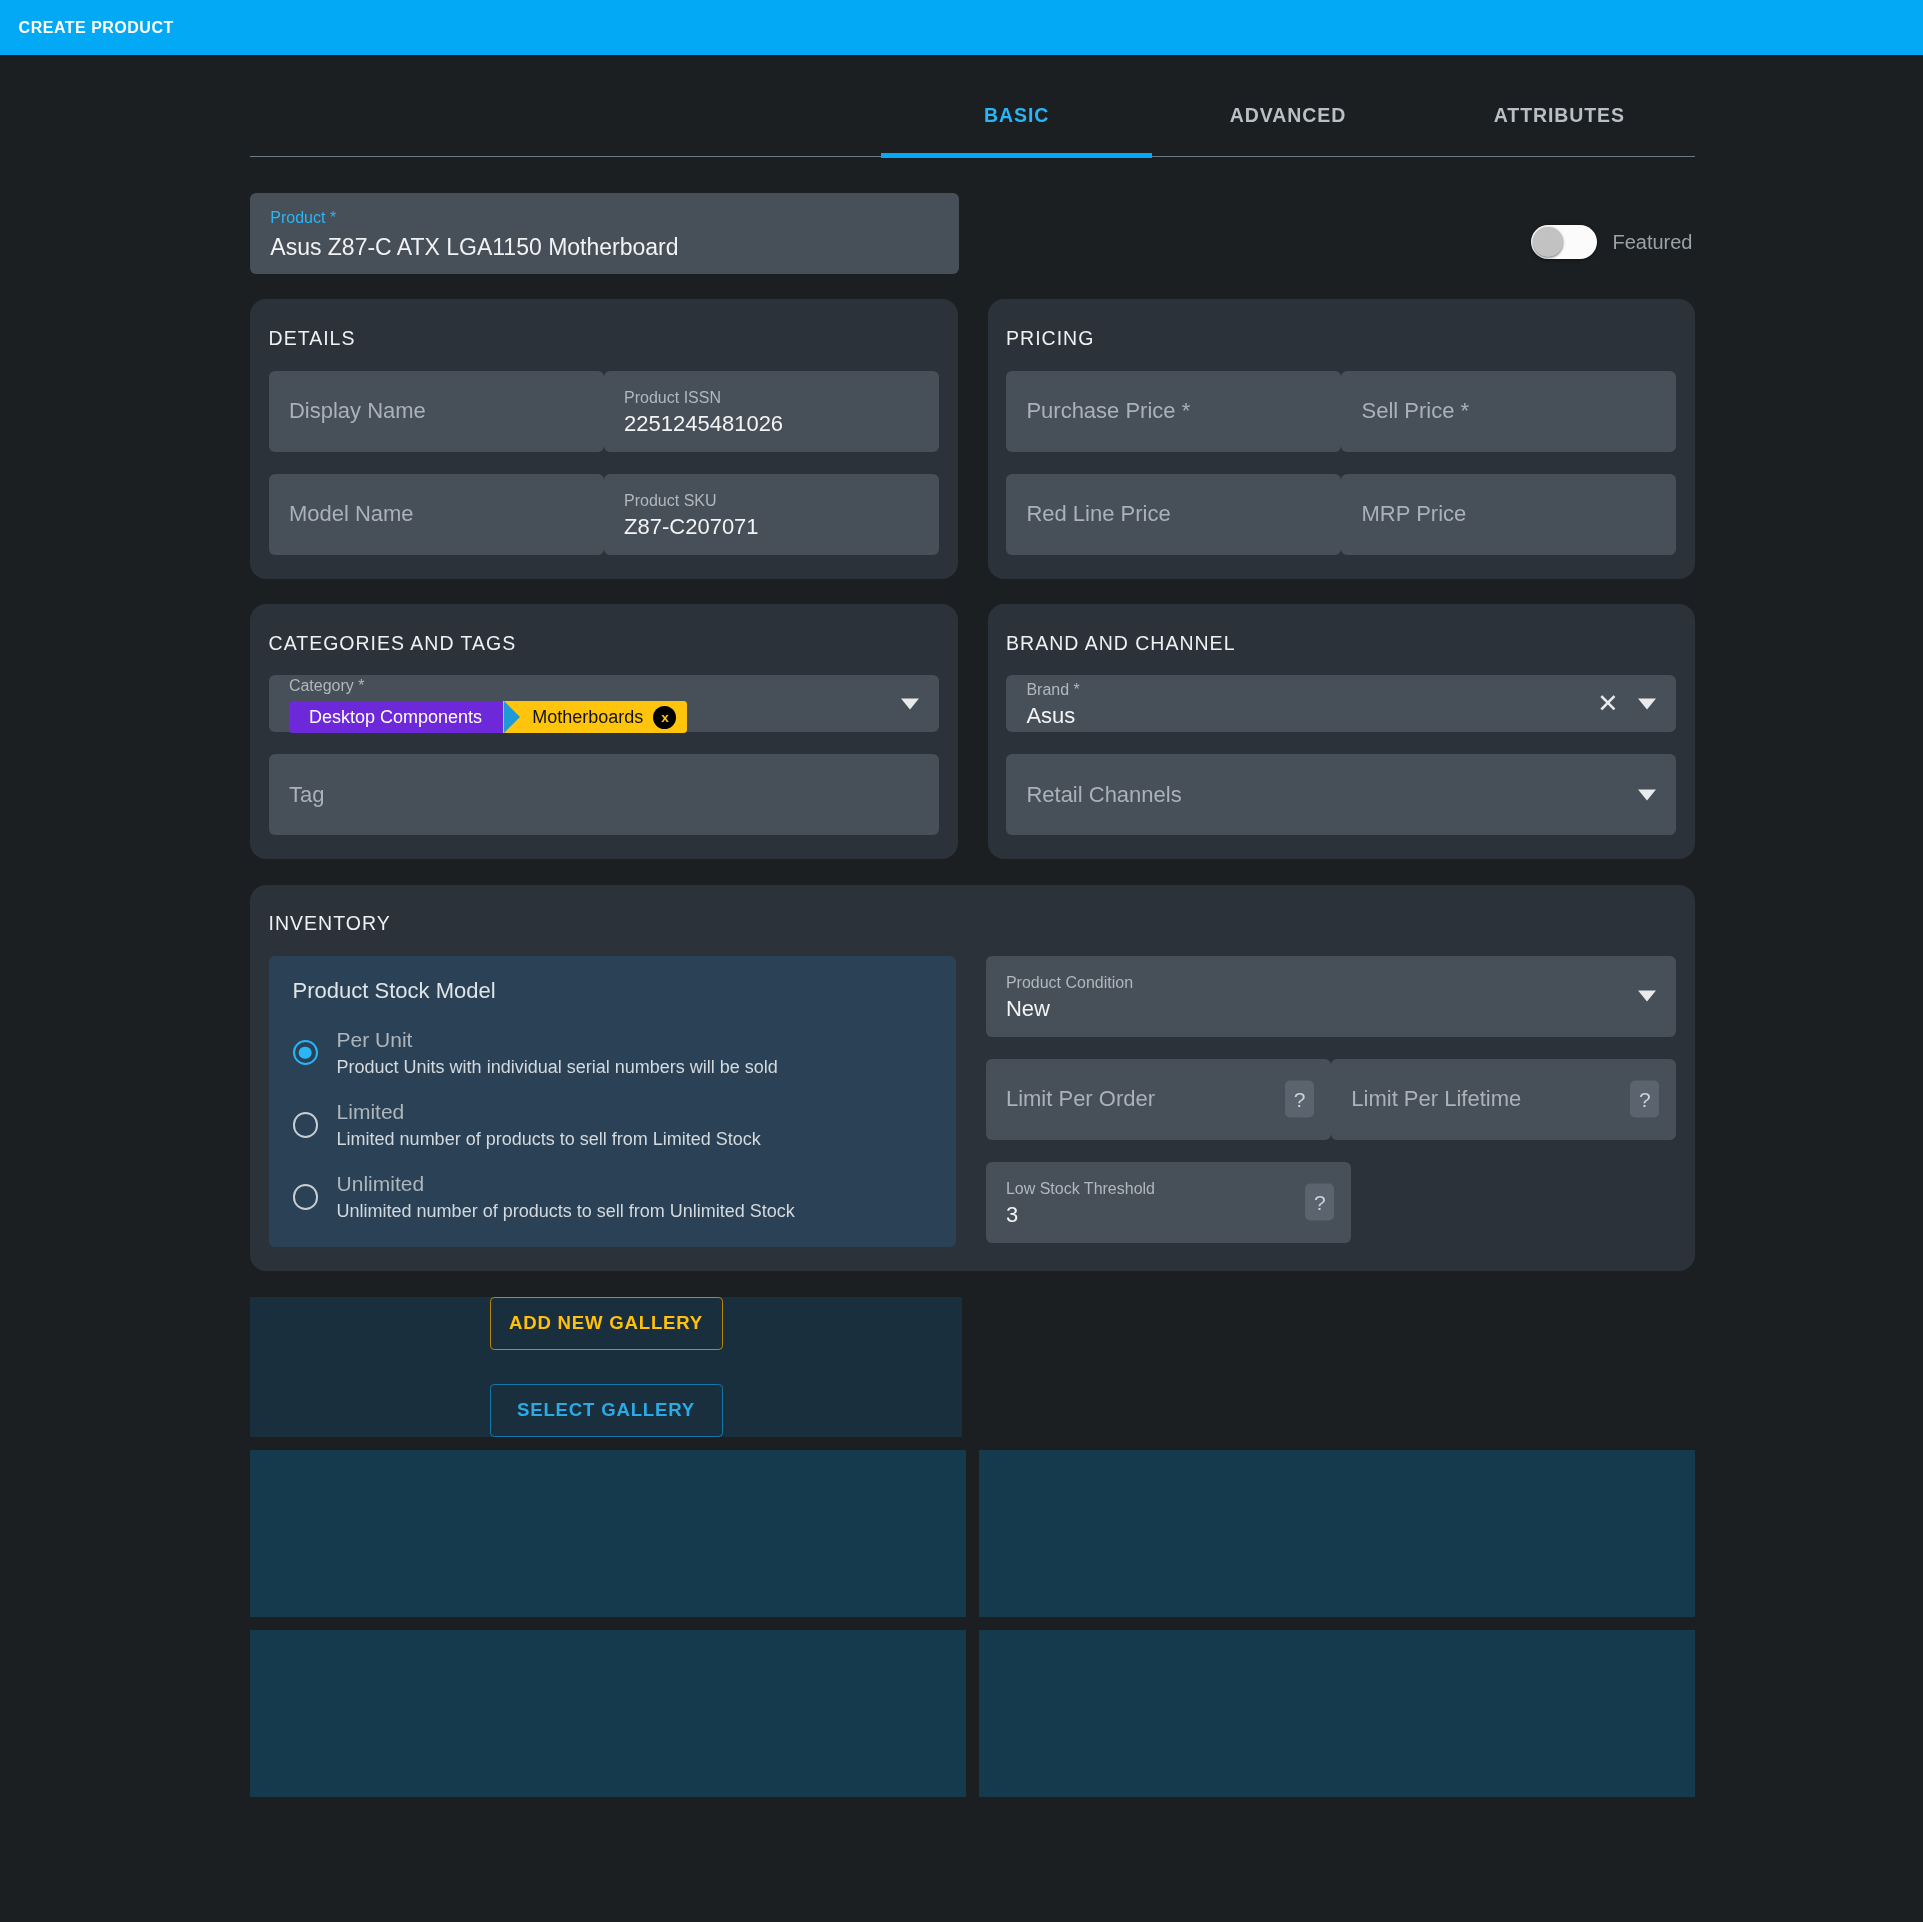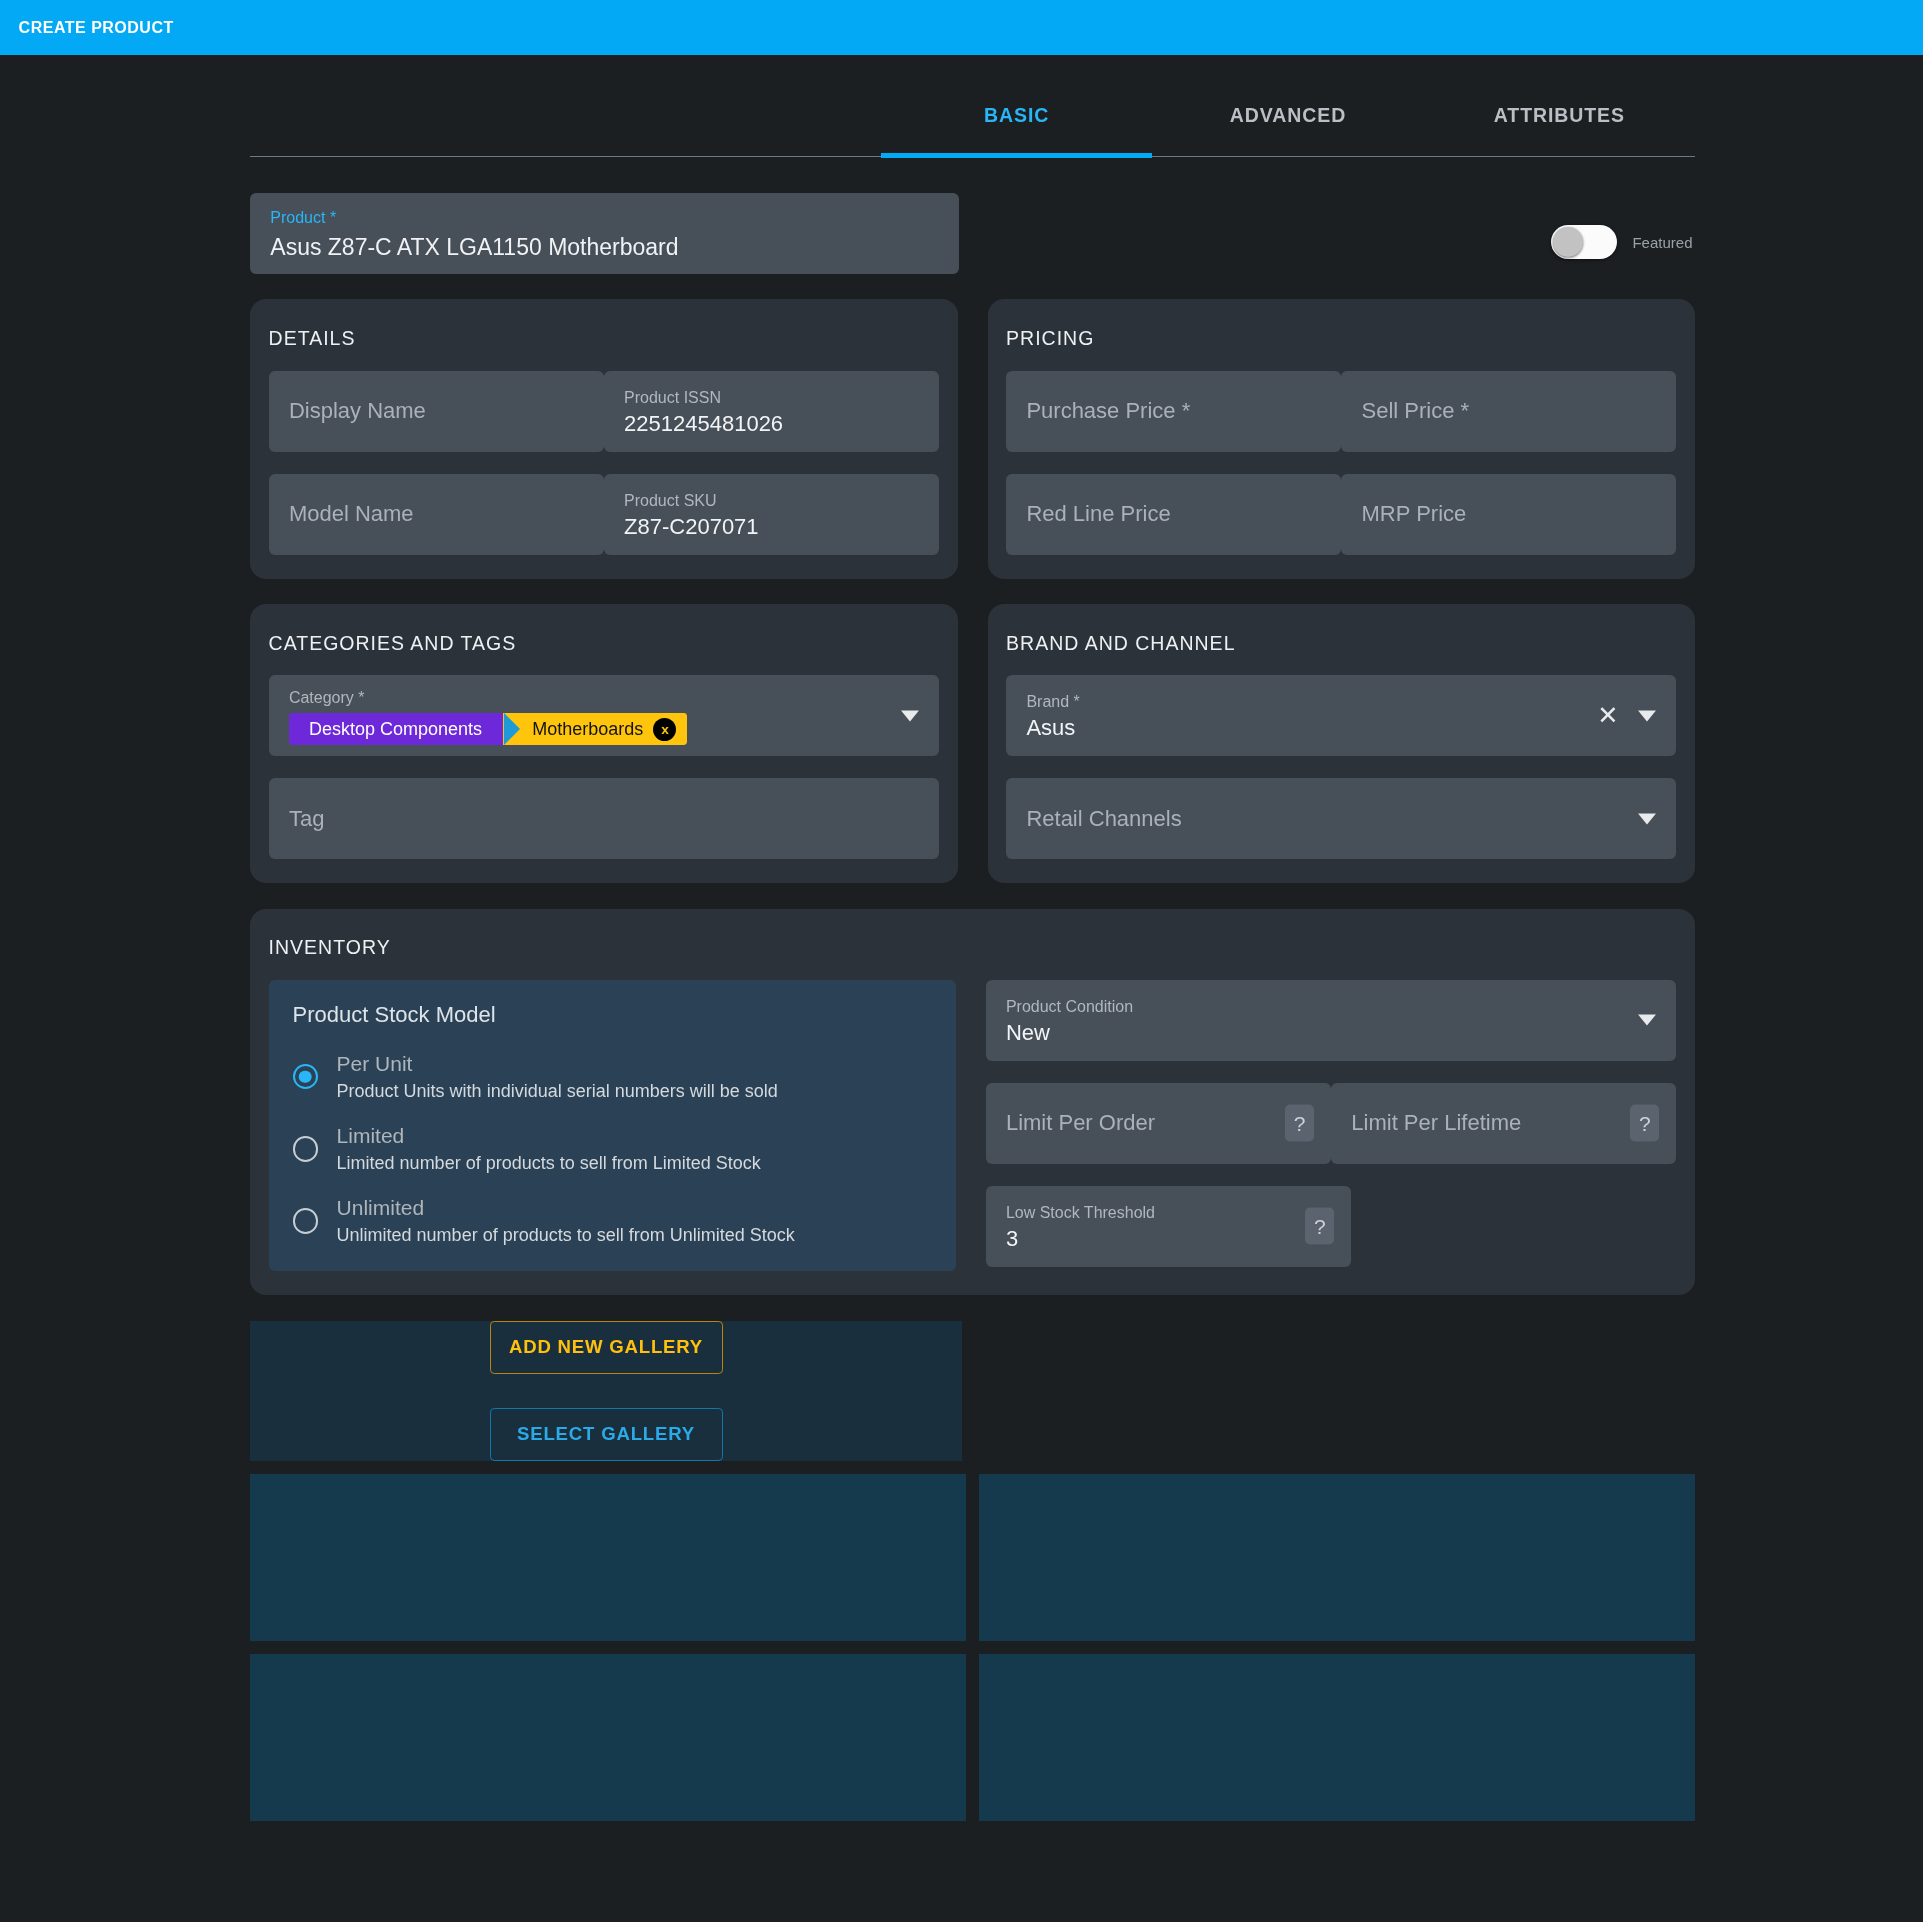--- a/index.html
+++ b/index.html
@@ -114,21 +114,21 @@
     box-shadow: 0 0.8px 3.4px rgba(0,0,0,.5);
   }
   .toggle .knob {
     position: absolute;
     left: 1.7px; top: 1.7px;
     width: 30.5px; height: 30.5px;
     border-radius: 50%;
     background: #c2c2c2;
     box-shadow: 0 0.8px 2.5px rgba(0,0,0,.55);
   }
-  .featured-label { font-size: 15px; color: #9aa2a8; }
+  .featured-label { font-size: 20px; color: #9aa2a8; }
 
   
   .panel-row { display: flex; gap: 30px; margin-top: 25.4px; }
   .panel {
     background: #2c323a;
     border-radius: 16px;
     padding: 18.6px 18.6px 24px 18.6px;
     flex: 1;
   }
   .panel-title {
@@ -197,21 +197,21 @@
     border-radius: 5.1px;
     display: flex;
     align-items: center;
     justify-content: center;
     font-size: 21px;
     color: #ccd2d7;
     cursor: pointer;
   }
 
   
-  .cat-input { height: 81px; }
+  .cat-input { height: 57px; }
   .chipbar { display: flex; align-items: center; margin-top: 1.7px; }
   .chip {
     height: 32px;
     display: flex;
     align-items: center;
     font-size: 18px;
     position: relative;
   }
   .chip-blue {
     background: #6d28d9;

